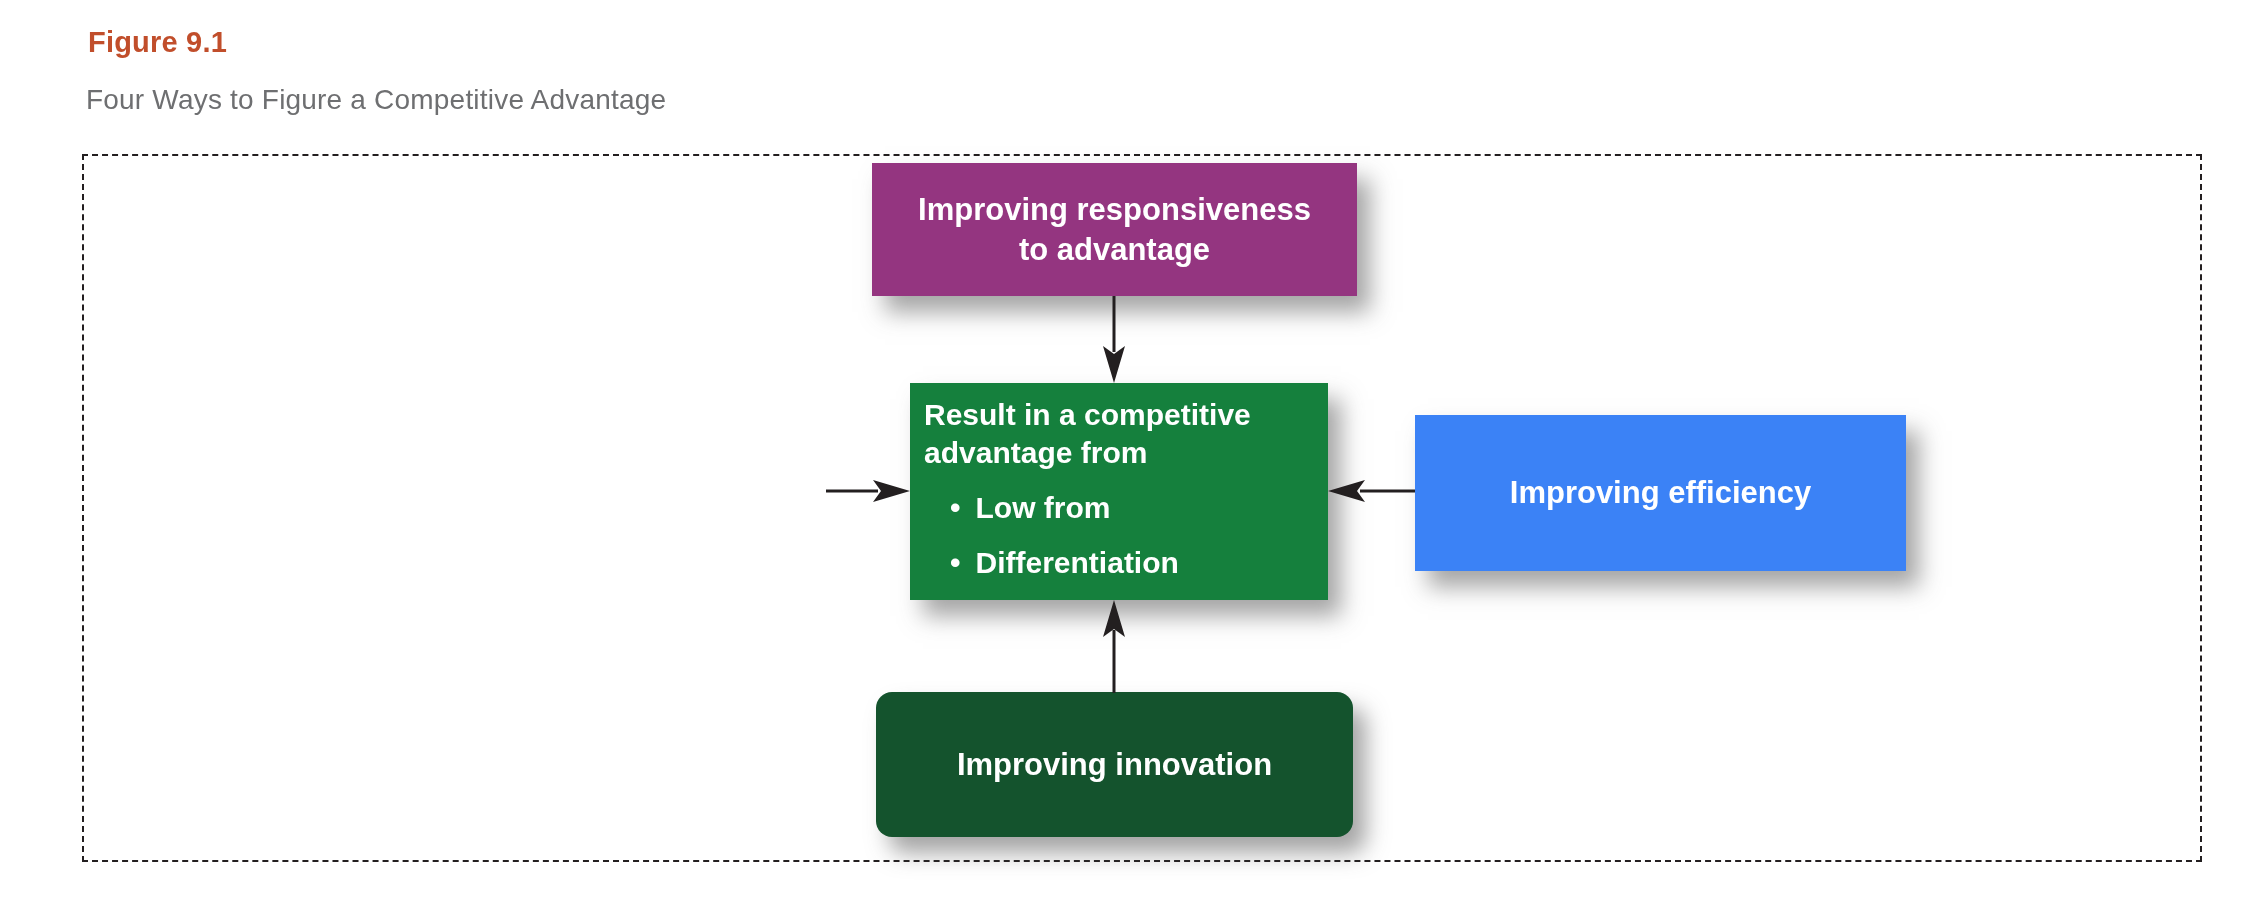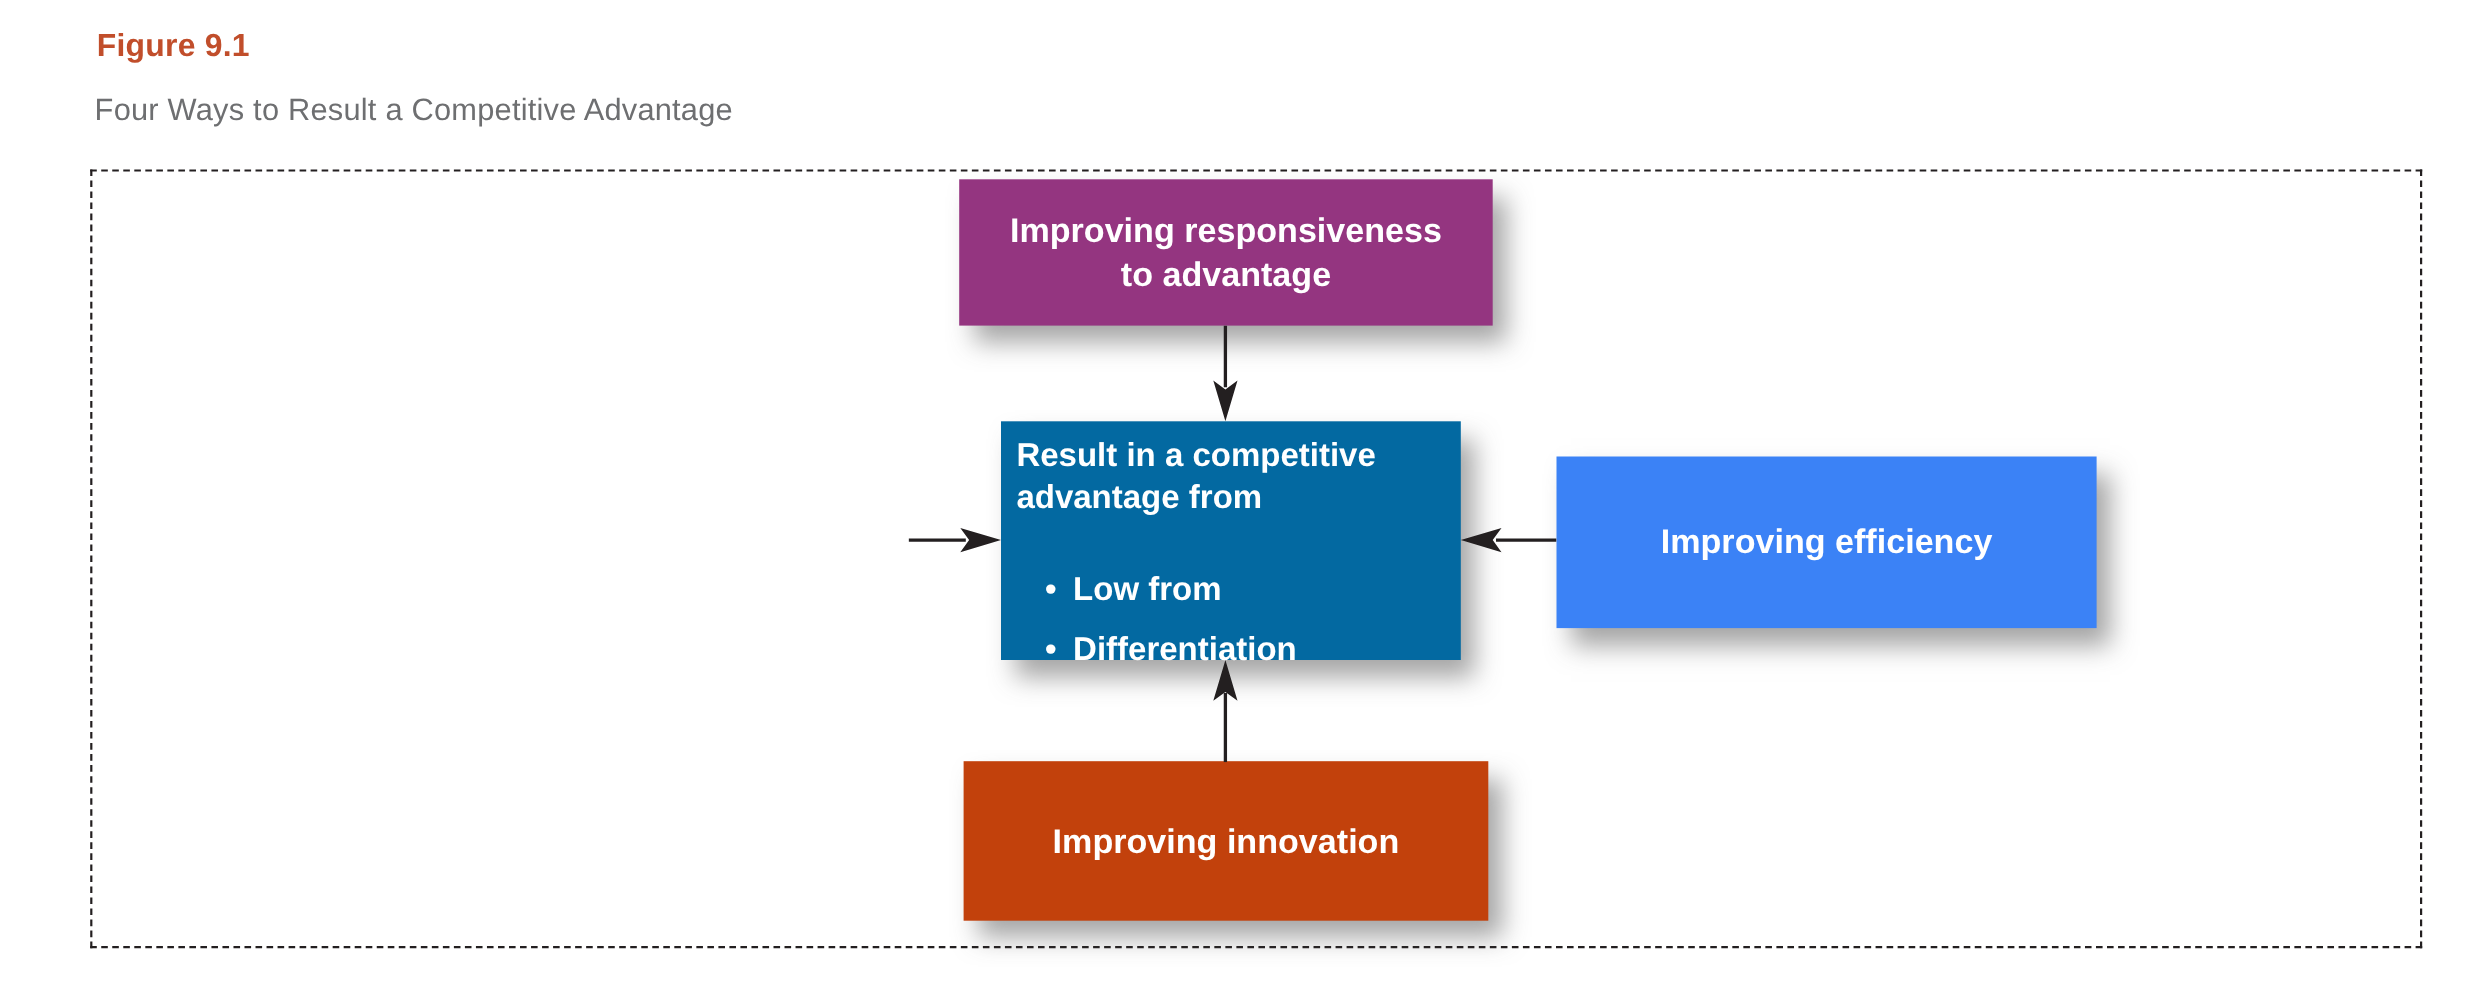--- a/index.html
+++ b/index.html
@@ -78,41 +78,41 @@
   .arrow { position: absolute; }
   .arrow svg { display: block; }
 </style>
 </head>
 <body>
 
 <div class="page">
 
   <div class="fig-label" style="color: rgb(193, 78, 43);">Figure 9.1</div>
 
-  <div class="fig-title" style="color: rgb(110, 111, 113);">Four Ways to Result a Competitive Advantage</div>
+  <div class="fig-title" style="color: rgb(110, 111, 113);">Four Ways to Figure a Competitive Advantage</div>
 
   <div class="frame" style="border-color: rgb(35, 31, 32);"></div>
 
   <div class="box box-top" style="background-color: rgb(148, 53, 128); justify-content: center;">
     <div>
       <span class="line">Improving responsiveness</span>
       <span class="line">to advantage</span>
     </div>
   </div>
 
 
   <div class="box box-right" style="background-color: #3b82f6;">
     <span>Improving efficiency</span>
   </div>
 
-  <div class="box box-bottom" style="background-color: #c2410c;">
+  <div class="box box-bottom" style="background-color: #14532d; border-radius: 16px;">
     <span>Improving innovation</span>
   </div>
 
-  <div class="box box-center" style="background-color: #0369a1; gap: 28px;">
+  <div class="box box-center" style="background-color: #15803d;">
     <div class="center-heading">
       <span class="line">Result in a competitive</span>
       <span class="line">advantage from</span>
     </div>
     <div class="bullets">
       <div class="bullet-row">
         <span class="bullet-dot">•</span>
         <span>Low from</span>
       </div>
       <div class="bullet-row">

